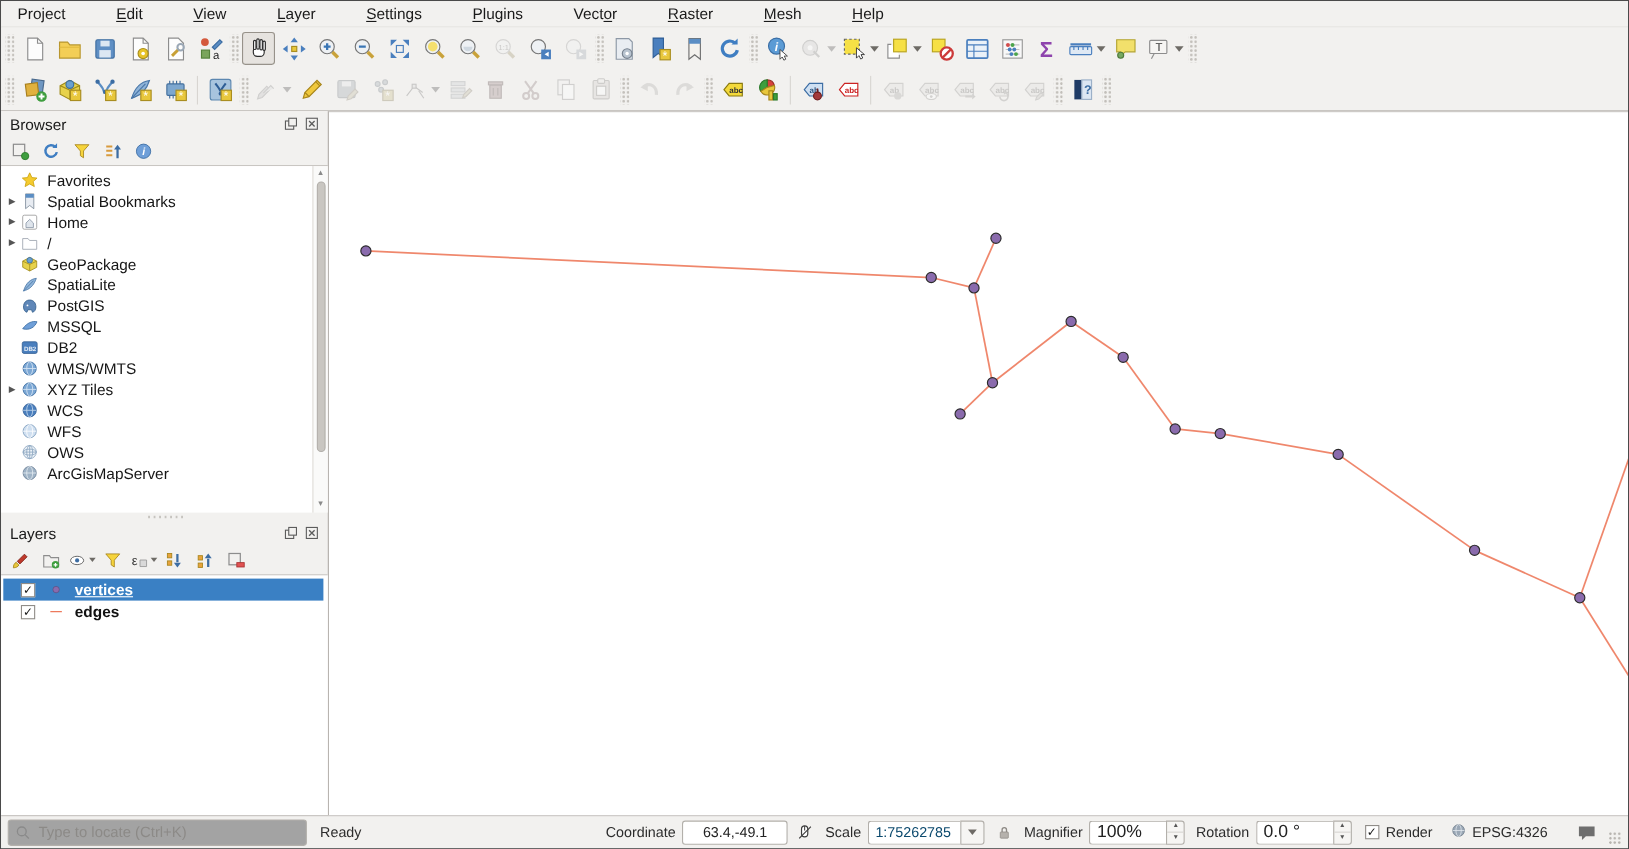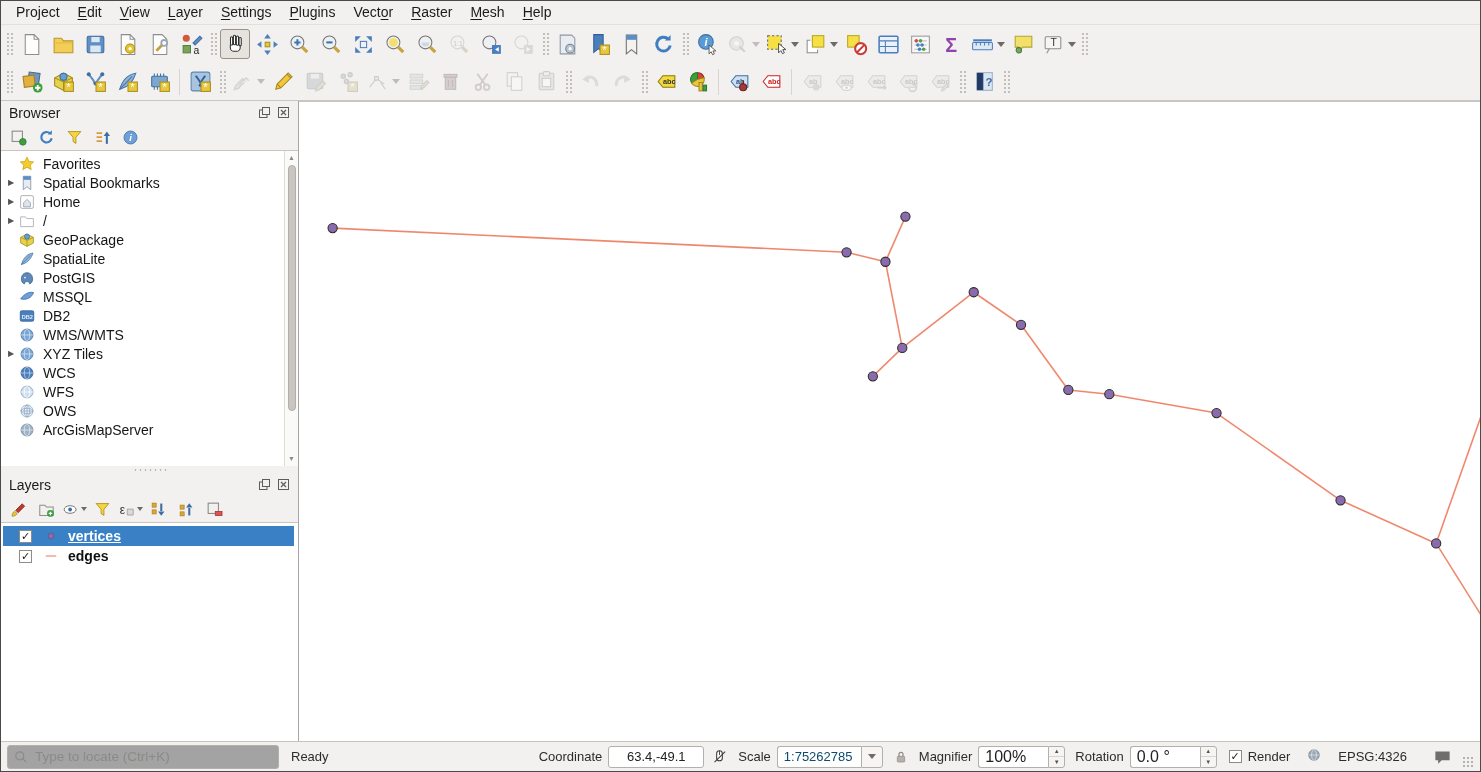--- a/index.html
+++ b/index.html
@@ -8,21 +8,21 @@
   .window { position:relative; width:1481px; height:772px; border:1px solid #4a4a4a; display:flex; flex-direction:column; background:#f2f1ef; }
 
   
   .titlebar { height:34px; background:linear-gradient(#3a3a3a,#2e2e2e); display:flex; align-items:center; position:relative; flex:0 0 auto; }
   .title-text { position:absolute; left:0; right:0; text-align:center; color:#fff; font-weight:bold; font-size:13px; }
   .win-controls { position:absolute; right:10px; top:0; height:34px; display:flex; align-items:center; gap:22px; }
   .wbtn { width:22px; height:22px; display:flex; align-items:center; justify-content:center; color:#e8e8e8; cursor:default; }
   .wbtn.close { background:#E9541F; border-radius:50%; width:25px; height:25px; color:#fff; }
 
   
-  .menubar { height:24px; background:#f2f1ef; display:flex; align-items:center; padding-left:6px; font-size:14px; color:#1a1a1a; border-bottom:1px solid #e3e1de; flex:0 0 auto; }
+  .menubar { height:24px; background:#f2f1ef; display:flex; align-items:center; padding-left:6px; font-size:14px; color:#1a1a1a; border-bottom:1px solid #e3e1de; flex:0 0 auto;gap:28px; }
   .menu-item { padding:0 9px; height:24px; line-height:23px; }
   .menu-item u { text-decoration:underline; text-underline-offset:2px; }
 
   
   .toolbar { height:38px; display:flex; align-items:center; background:#f2f1ef; padding-left:2px; flex:0 0 auto; }
   .toolbar.t2 { border-bottom:1px solid #c9c6c2; }
   .thandle { width:8px; height:26px; margin:0 2px; background-image:radial-gradient(#c2bfba 1px, transparent 1.3px); background-size:4px 4px; background-position:1px 1px; flex:0 0 auto; }
   .tsep { width:1px; height:26px; background:#d8d5d1; margin:0 4px; flex:0 0 auto; }
   .tbtn { height:30px; min-width:30px; display:flex; align-items:center; justify-content:center; border-radius:3px; border:1px solid transparent; margin:0 1px; flex:0 0 auto; }
   .tbtn.active { background:#e6e3df; border-color:#97928a; }
@@ -78,21 +78,21 @@
   .scale-combo input { width:84px; border:1px solid #b3b0ab; border-right:none; border-radius:3px 0 0 3px; background:#fff; padding:0 6px; font-size:13px; font-family:inherit; color:#0c4a6e; }
   .combo-btn { width:22px; border:1px solid #b3b0ab; border-radius:0 3px 3px 0; background:#f6f5f3; display:flex; align-items:center; justify-content:center; }
   .combo-btn .dd { width:0;height:0;border-left:4px solid transparent;border-right:4px solid transparent;border-top:5px solid #6e6b66; }
   .spin { display:flex; height:22px; }
   .spin input { width:70px; border:1px solid #b3b0ab; border-right:none; border-radius:3px 0 0 3px; background:#fff; padding:0 6px; font-size:16px; font-family:inherit; color:#222; }
   .spin .arrows { width:17px; border:1px solid #b3b0ab; border-radius:0 3px 3px 0; background:#f6f5f3; display:flex; flex-direction:column; }
   .spin .arrows div { flex:1; display:flex; align-items:center; justify-content:center; font-size:6px; color:#555; }
   .spin .arrows div:first-child { border-bottom:1px solid #d8d5d1; }
   .render-box { display:flex; align-items:center; margin-left:12px; }
   .render-box .cbx { margin-right:6px; }
-  .crs { display:flex; align-items:center; margin-left:16px; gap:16px; }
+  .crs { display:flex; align-items:center; margin-left:16px; gap:4px; }
   .msg-bubble { margin-left:26px; display:flex; }
   .grip { margin-left:10px; width:12px; height:12px; background-image:radial-gradient(#b5b2ad 1px, transparent 1.2px); background-size:4px 4px; align-self:flex-end; margin-bottom:3px; }
 </style>
 </head>
 <body>
 
 <div class="window">
 
 
   <div class="menubar" id="menubar">

